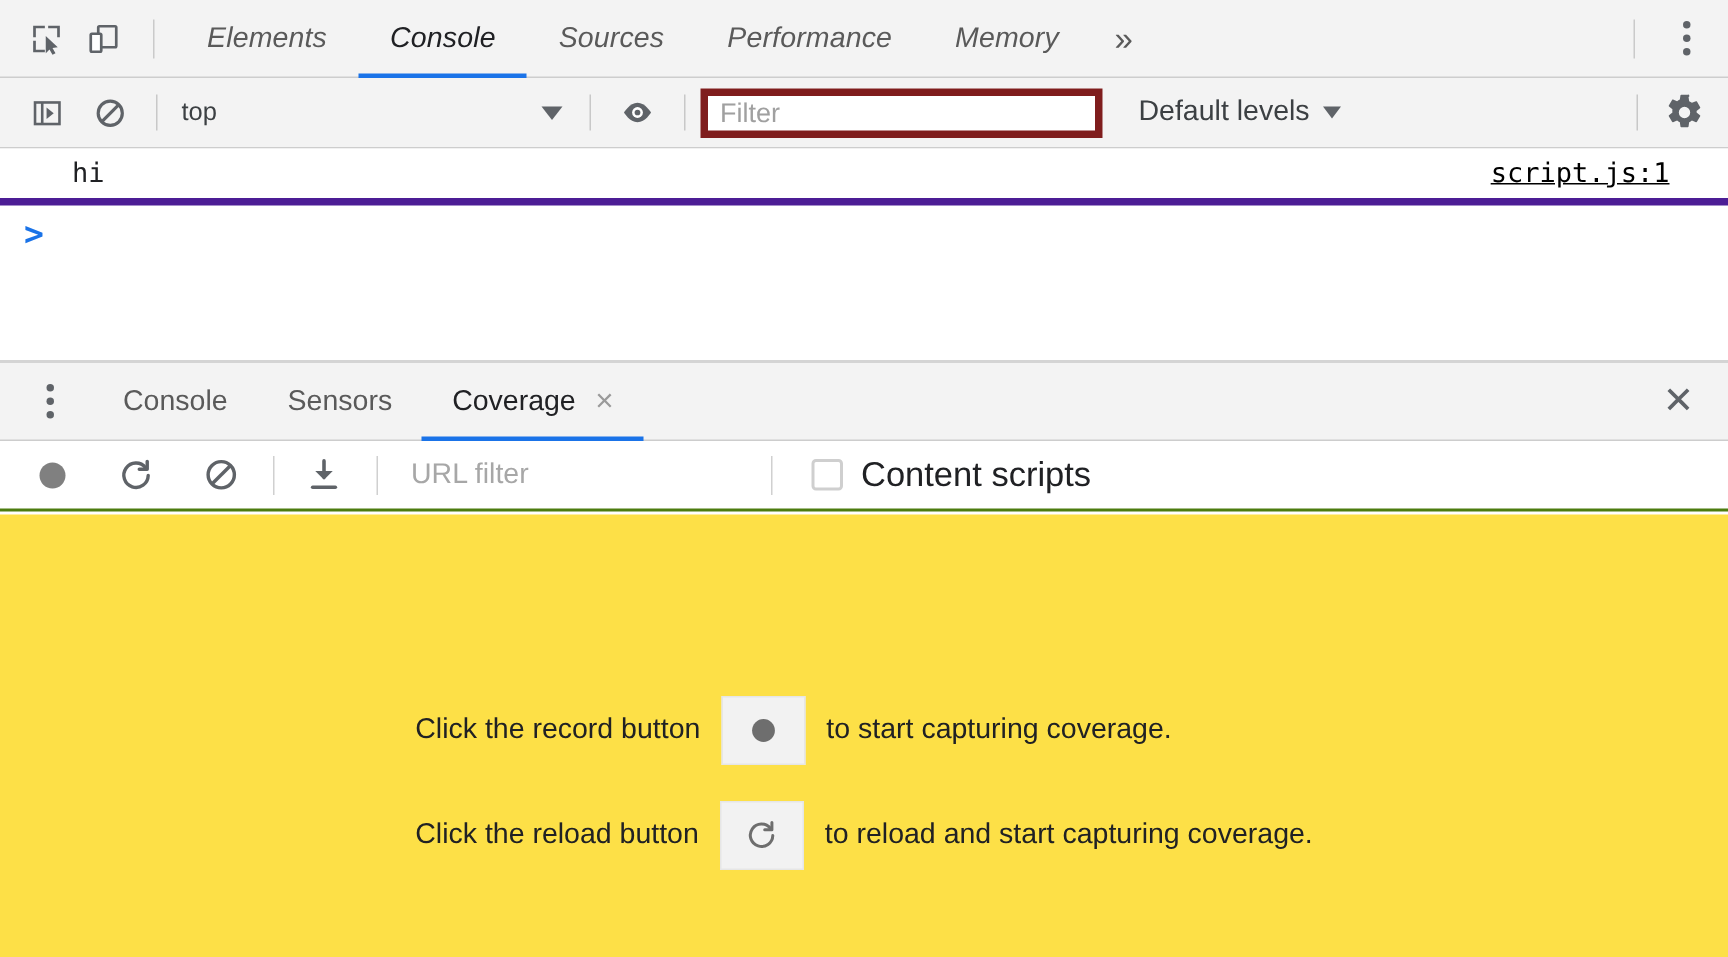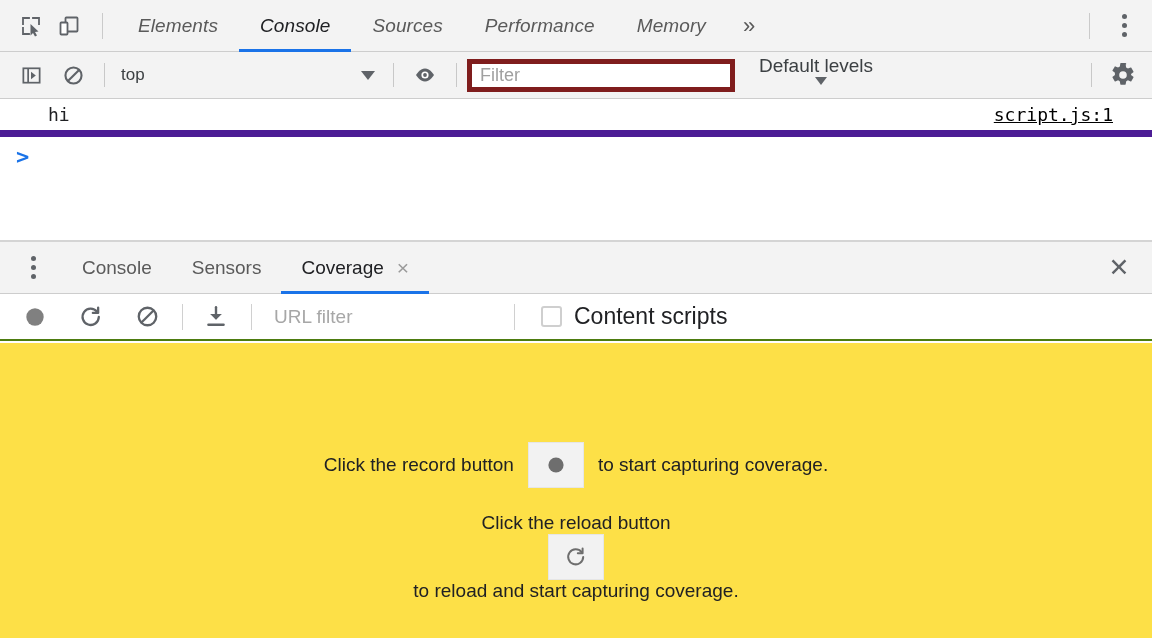--- a/index.html
+++ b/index.html
@@ -153,42 +153,41 @@
     font-family: "Liberation Sans", sans-serif;
   }
   .filter-input::placeholder { color: #a0a0a0; }
   .levels-select {
     display: flex;
     align-items: center;
     height: 40px;
     padding: 0 12px;
     cursor: pointer;
     margin-left: 12px;
-    flex-direction: column;
   }
   .levels-select .lbl { font-size: 19px; color: #3c4043; }
   .caret-sm {
     width: 0; height: 0;
     border-left: 6px solid transparent;
     border-right: 6px solid transparent;
     border-top: 8px solid #5f6368;
     margin-left: 9px;
   }
 
   
   .console-body {
     height: 133px;
     background: #ffffff;
     position: relative;
     overflow: hidden;
   }
   .console-msg {
     position: relative;
     height: 38px;
-    border-bottom: 7px solid #4c1d95;
+    border-bottom: 5px solid #4c1d95;
     display: flex;
     align-items: center;
     padding-left: 48px;
     padding-right: 52px;
   }
   .console-msg .text {
     font-family: "DejaVu Sans Mono", monospace;
     font-size: 18px;
     color: #202124;
   }
@@ -364,21 +363,21 @@
   }
   .hint-rows { margin-top: 62px; }
   .hint-row {
     display: flex;
     align-items: center;
     font-size: 19px;
     color: #202124;
     margin-bottom: 24px;
     white-space: nowrap;
   }
-  .hint-row:last-child { margin-bottom: 0; flex-direction: column; }
+  .hint-row:last-child { margin-bottom: 0; }
   .hint-btn {
     width: 56px;
     height: 46px;
     background: #f2f2f2;
     border: 1px solid #e6e6e6;
     display: inline-flex;
     align-items: center;
     justify-content: center;
     margin: 0 14px;
     flex: none;

